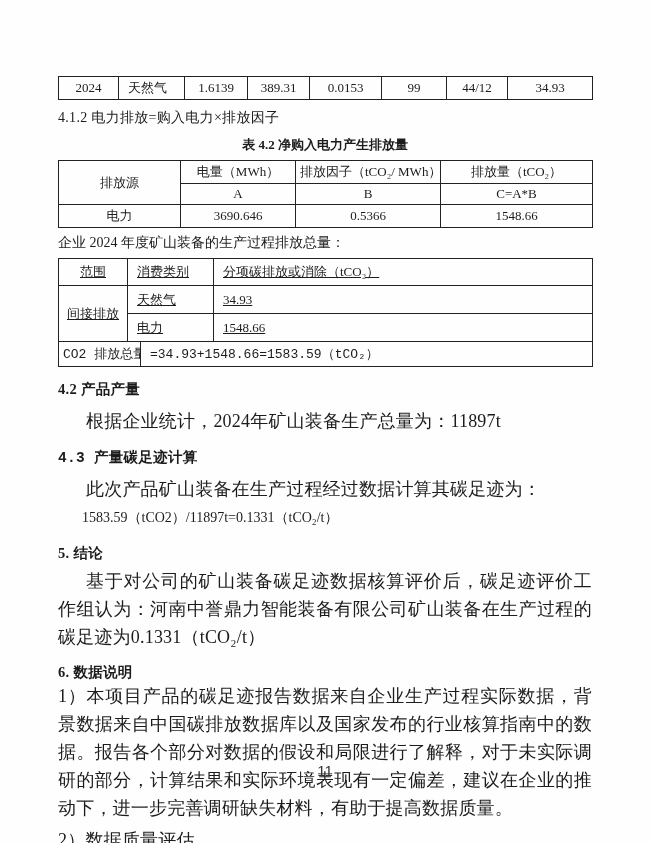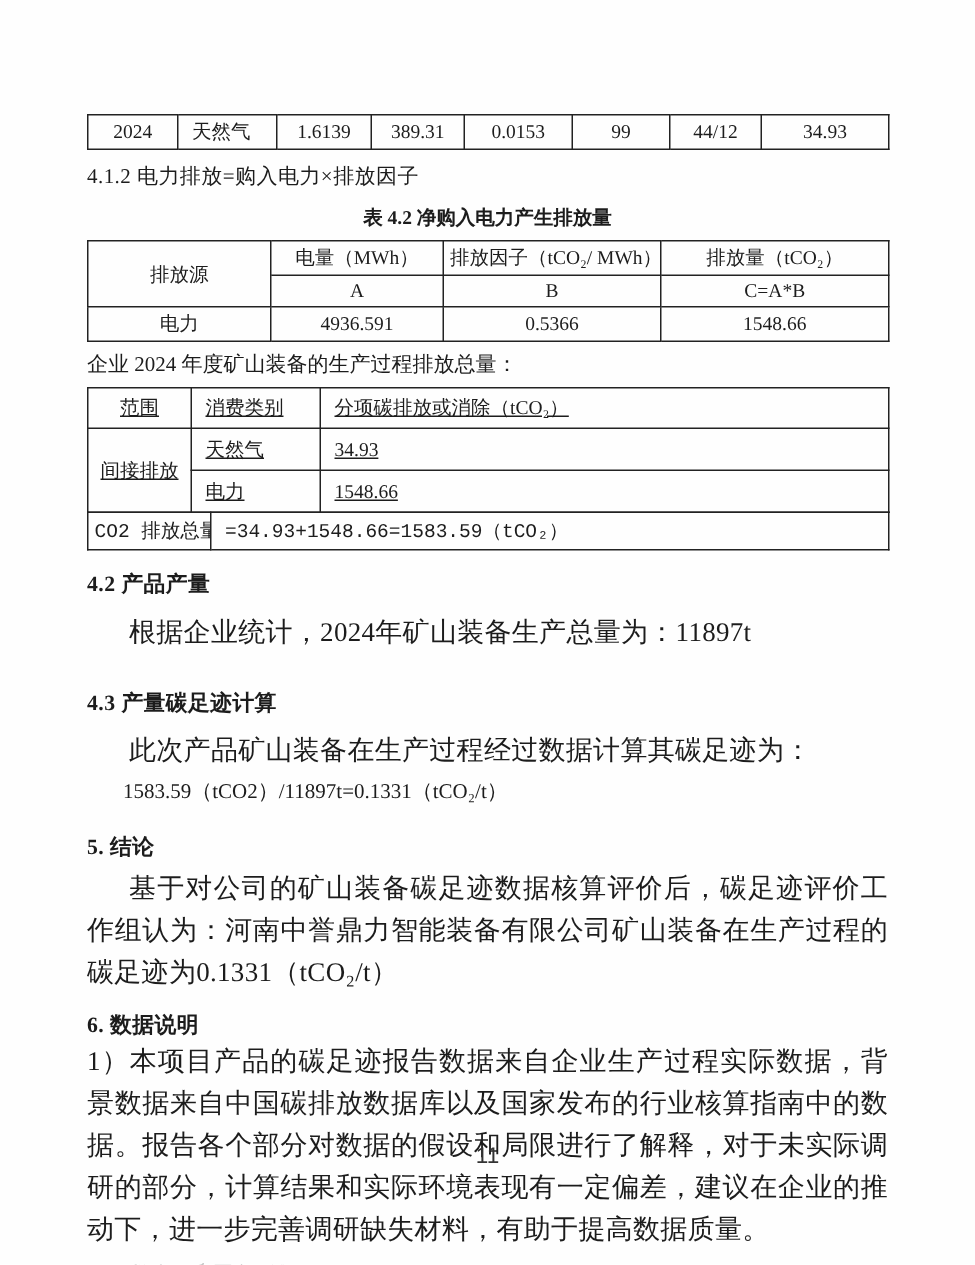--- a/index.html
+++ b/index.html
@@ -57,21 +57,21 @@
   .scope-table td { height: 27px; text-decoration: underline; }
   .scope-table td.cat { height: 28px; }
   .total-table { margin-top: -1px; }
   .total-table td { height: 25px; font-family: Liberation Mono, monospace; }
   h2.sec-heading {
     font-size: 14.5px;
     font-weight: bold;
     letter-spacing: 0.3px;
   }
   .h-42 { margin-top: 13px; }
-  .h-43 { margin-top: 24px; }
+  .h-43 { margin-top: 13px; font-family: Liberation Mono, monospace; }
   .h-5  { margin-top: 13px; }
   .h-6  { margin-top: 12px; }
   .body-para {
     font-size: 18px;
     line-height: 28px;
     text-align: justify;
     letter-spacing: 0.2px;
   }
   .indent { text-indent: 28px; }
   .mt8  { margin-top: 8px; }
@@ -137,21 +137,21 @@
         <td>排放因子（tCO₂/ MWh）</td>
         <td>排放量（tCO₂）</td>
       </tr>
       <tr>
         <td>A</td>
         <td>B</td>
         <td>C=A*B</td>
       </tr>
       <tr>
         <td>电力</td>
-        <td>4936.591</td>
+        <td>3690.646</td>
         <td>0.5366</td>
         <td>1548.66</td>
       </tr>
     </tbody>
       </table>
 
     <div class="plain-line">企业 2024 年度矿山装备的生产过程排放总量：</div>
 
     <table class="scope-table">
       <colgroup>

